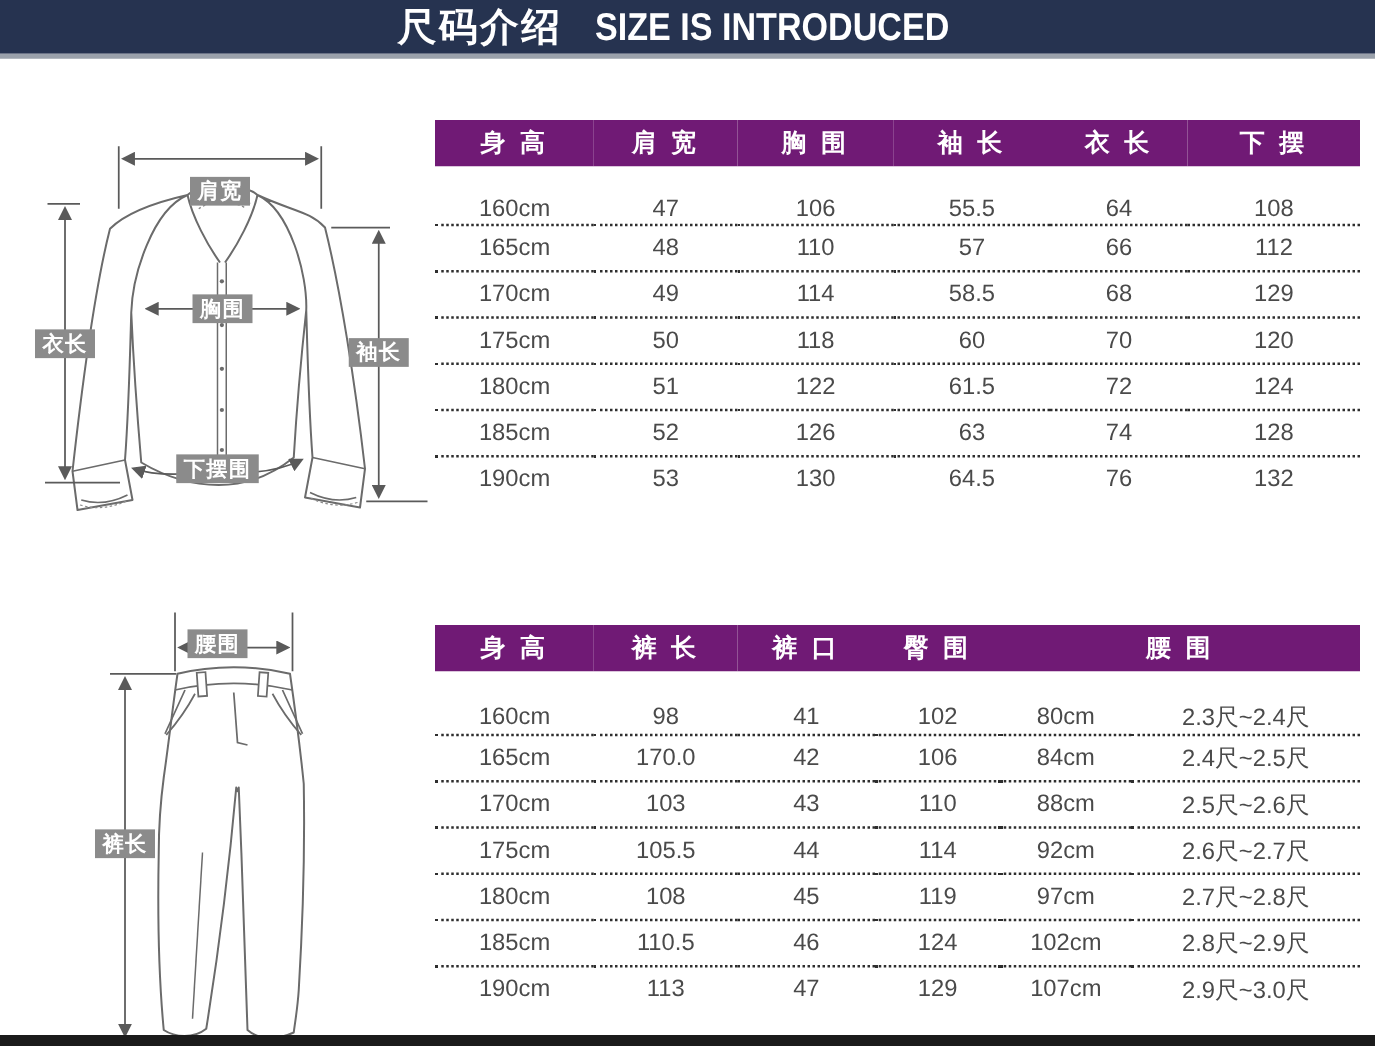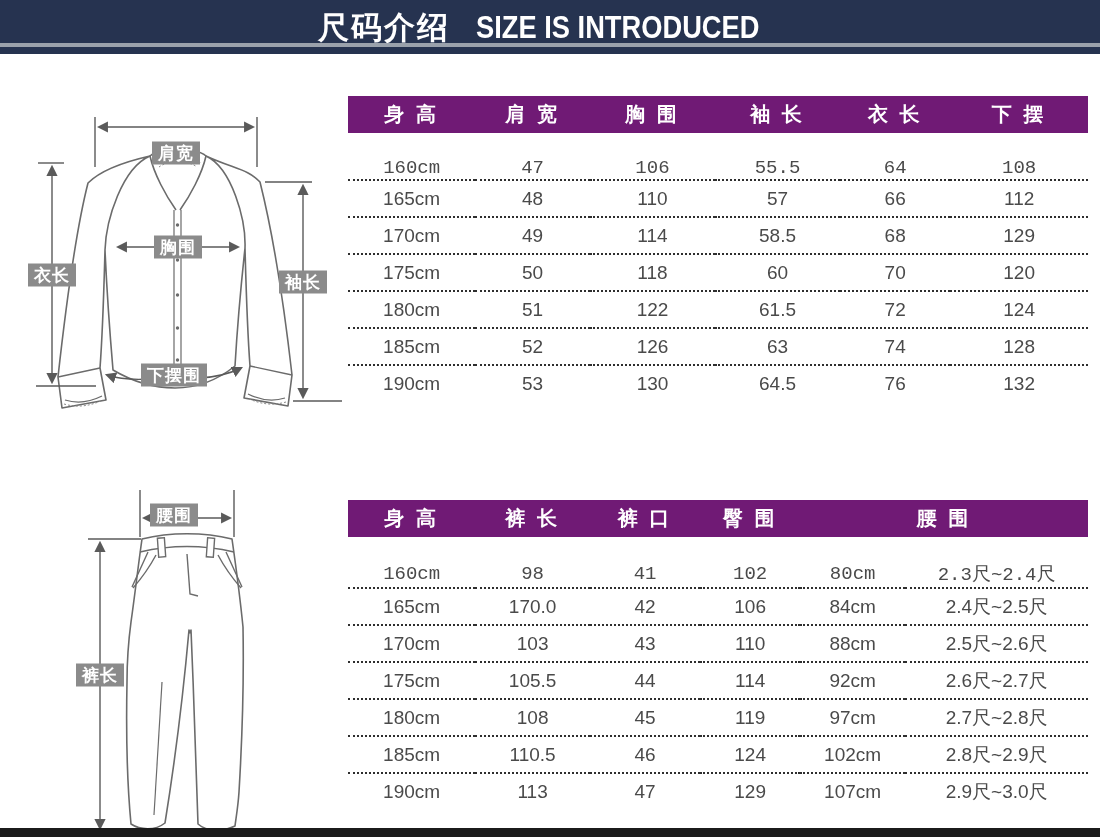--- a/index.html
+++ b/index.html
@@ -4,21 +4,21 @@
 <style>
   * { margin:0; padding:0; box-sizing:border-box; }
   html,body { background:#ffffff; }
   .page {
     position:relative; width:1100px; height:837px; background:#ffffff;
     font-family:"Liberation Sans","DejaVu Sans",sans-serif; overflow:hidden;
   }
 
   
   .header-bar {
-    position:absolute; left:0; top:0; width:1100px; height:54px;
+    position:absolute; left:0; top:0; width:1100px; height:43px;
     background:#263350; display:flex; align-items:center; justify-content:center;padding-left:16px;
   }
   .header-border {
     position:absolute; left:0; top:43px; width:1100px; height:4px; background:#9aa1ab;
   }
   .title-zh {
     color:#ffffff; font-size:31px; font-weight:bold; letter-spacing:2px; line-height:43px;
   }
   .title-en {
     color:#ffffff; font-size:31px; font-weight:bold; margin-left:26px; line-height:43px;
@@ -46,21 +46,21 @@
   .size-table th {
     background:#701a75; color:#ffffff; font-size:20px; font-weight:bold;
     height:37px; text-align:center; letter-spacing:3px;
   }
   .size-table td {
     height:37px; text-align:center; vertical-align:middle;
     color:#4a4a4a; font-size:19px;
   }
   .size-table tbody tr { border-bottom:2px dotted #2e2e2e; }
   .size-table tbody tr:last-child { border-bottom:none;margin-top:16px; }
-  .size-table tbody tr:first-child td { padding-top:24px;font-family:Liberation Mono, monospace; }
+  .size-table tbody tr:first-child td { padding-top:24px; }
 
   
   .bottom-bar {
     position:absolute; left:0; bottom:0; width:1100px; height:9px; background:#1b1b1b;
   }
 </style>
 </head>
 <body>
 
 <div class="page">

